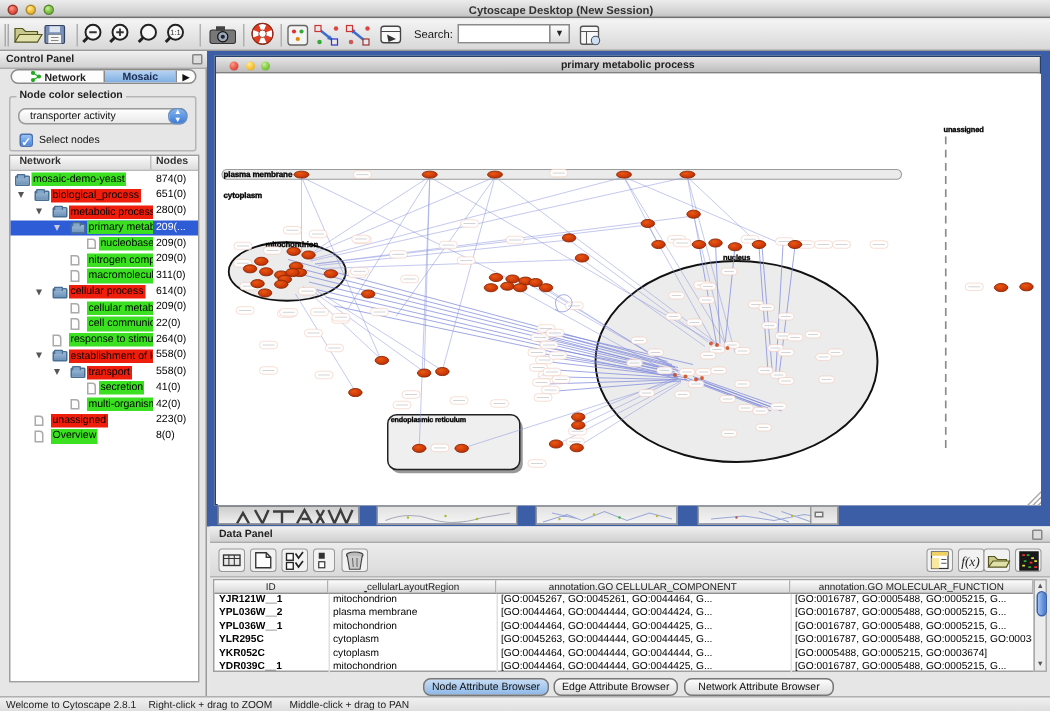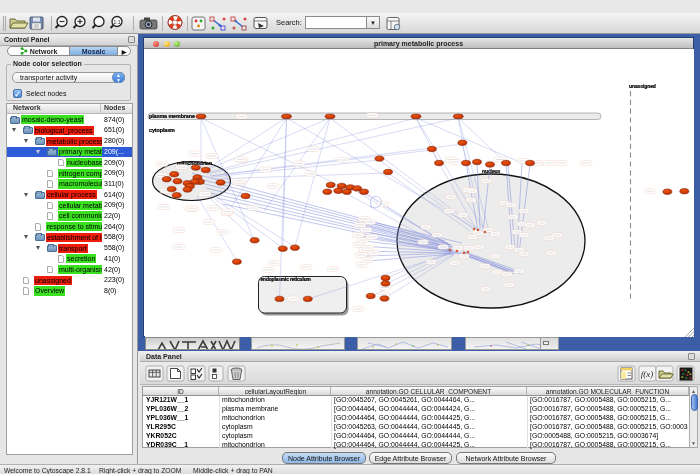--- a/index.html
+++ b/index.html
@@ -48,20 +48,26 @@
 .td{position:absolute;font-size:6.8px;color:#000;white-space:nowrap;overflow:hidden;line-height:8.9px;}
 .drow{position:absolute;left:0;width:546px;height:8.9px;}
 #dscroll{left:549px;top:35px;width:9px;height:62px;background:#ececec;border:1px solid #aaa;}
 .dtab{position:absolute;top:101px;height:12px;border:1px solid #777;border-radius:5px;background:linear-gradient(#fdfdfd,#dcdcdc);font-size:7px;color:#111;text-align:center;line-height:11px;}
 #dtab1{background:linear-gradient(#c6dcf4,#8fb9e8);}
 
 #status{left:0;top:464px;width:700px;height:10px;background:linear-gradient(#f0f0f0,#dedede);border-top:1px solid #b0b0b0;font-size:6.8px;color:#222;}
 #status span{position:absolute;top:2px;}
 </style></head><body>
 <div id="win">
+    <div id="titlebar" class="abs">
+      <div class="tl abs" style="left:5px;background:radial-gradient(circle at 35% 30%,#ff9a8a,#ec6050 45%,#c33022);border:0.5px solid #a03328;"></div>
+      <div class="tl abs" style="left:17px;background:radial-gradient(circle at 35% 30%,#ffe9a0,#f8c943 45%,#d99f1e);border:0.5px solid #b08a28;"></div>
+      <div class="tl abs" style="left:29px;background:radial-gradient(circle at 35% 30%,#c8f0a0,#8cd04a 45%,#5ea32a);border:0.5px solid #5a8a30;"></div>
+      <div id="title" class="abs">Cytoscape Desktop (New Session)</div>
+    </div>
     <div id="toolbar" class="abs">
       <div class="abs" style="left:3px;top:3px;width:1px;height:15px;background:#aaa;"></div>
       <div class="abs" style="left:5px;top:3px;width:1px;height:15px;background:#aaa;"></div>
       <svg class="abs" style="left:0;top:0" width="700" height="21" viewBox="0 0 700 21">
         <path d="M10 15 L10 6 L15 6 L17 8 L25 8 L25 15 Z" fill="#c9c98e" stroke="#55551e" stroke-width="0.8"></path>
         <path d="M10 15 L13 10 L28 10 L25 15 Z" fill="#e0e0a8" stroke="#55551e" stroke-width="0.8"></path>
         <rect x="30" y="4" width="13" height="12" rx="1" fill="#7a8fb5" stroke="#31415e" stroke-width="0.8"></rect>
         <rect x="33" y="4.5" width="7" height="4" fill="#dce4f0"></rect>
         <rect x="32" y="10" width="9" height="6" fill="#f5f5f5" stroke="#666" stroke-width="0.4"></rect>
         <line x1="34" y1="12" x2="39" y2="12" stroke="#888" stroke-width="0.7"></line>

